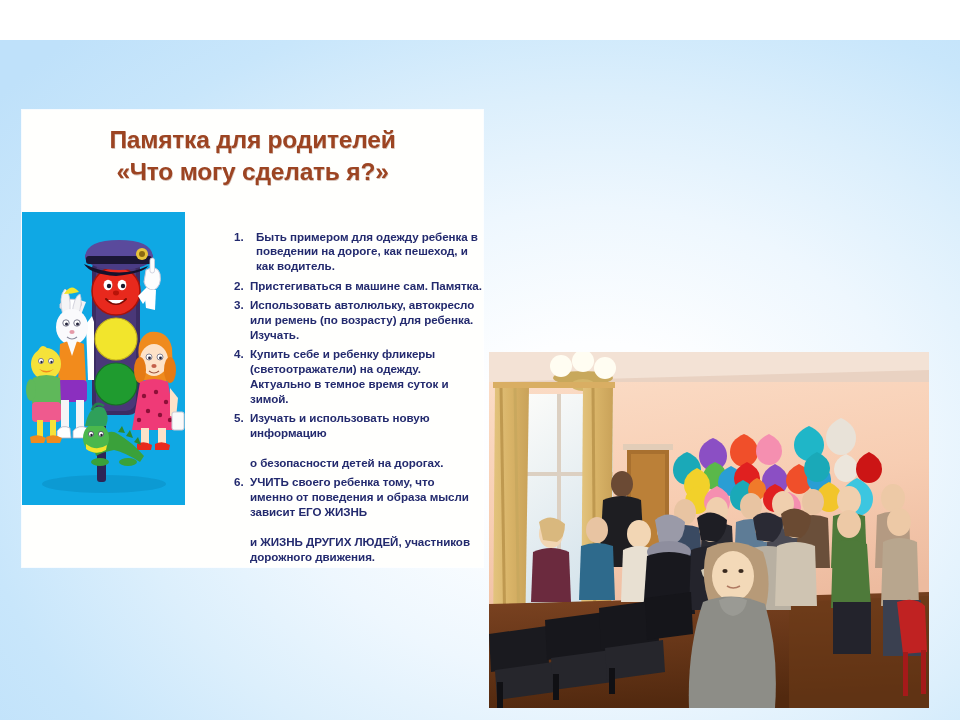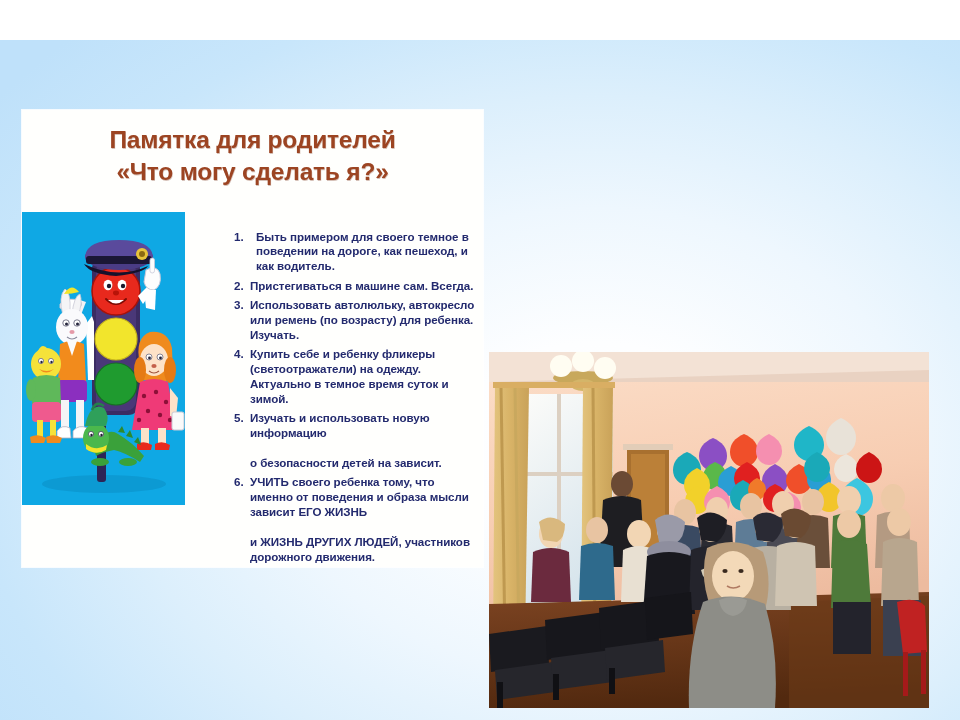--- a/index.html
+++ b/index.html
@@ -266,47 +266,47 @@
 
           <ellipse cx="78" cy="250" rx="9" ry="4" fill="#3aa13a"></ellipse>
           <ellipse cx="106" cy="250" rx="9" ry="4" fill="#3aa13a"></ellipse>
         </g>
       </svg>
     </div>
 
     <ol id="memo-list">
       <li class="memo-item wide-gap">
         <span class="memo-num">1.</span>
-        <span class="memo-text">Быть примером для своего темное в
+        <span class="memo-text">Быть примером для одежду ребенка в
 поведении  на дороге, как пешеход, и
 как водитель.</span>
       </li>
       <li class="memo-item">
         <span class="memo-num">2.</span>
-        <span class="memo-text">Пристегиваться в машине сам. Всегда.</span>
+        <span class="memo-text">Пристегиваться в машине сам. Памятка.</span>
       </li>
       <li class="memo-item">
         <span class="memo-num">3.</span>
         <span class="memo-text">Использовать автолюльку, автокресло
 или ремень (по возрасту) для ребенка.
 Изучать.</span>
       </li>
       <li class="memo-item">
         <span class="memo-num">4.</span>
         <span class="memo-text">Купить себе и ребенку фликеры
 (светоотражатели) на одежду.
 Актуально в темное время суток  и
 зимой.</span>
       </li>
       <li class="memo-item">
         <span class="memo-num">5.</span>
         <span class="memo-text">Изучать и использовать новую
 информацию
 
-о безопасности детей на зависит.</span>
+о безопасности детей на дорогах.</span>
       </li>
       <li class="memo-item">
         <span class="memo-num">6.</span>
         <span class="memo-text">УЧИТЬ своего ребенка тому, что
 именно от поведения и образа мысли
 зависит ЕГО ЖИЗНЬ
 
 и ЖИЗНЬ ДРУГИХ ЛЮДЕЙ, участников
 дорожного движения.</span>
       </li>

